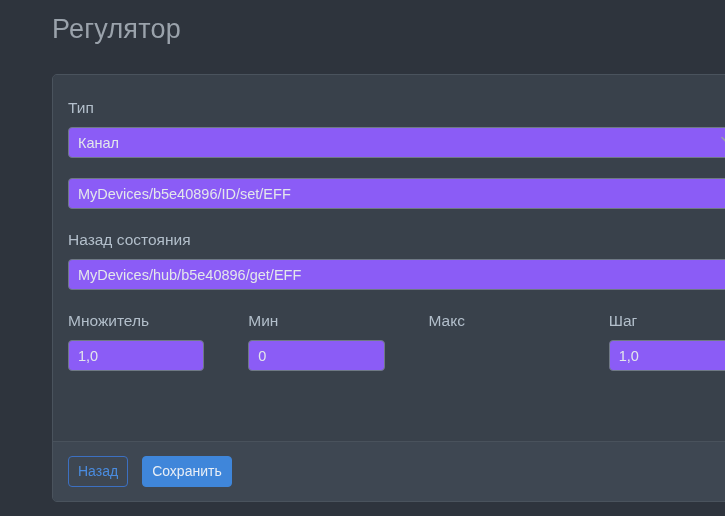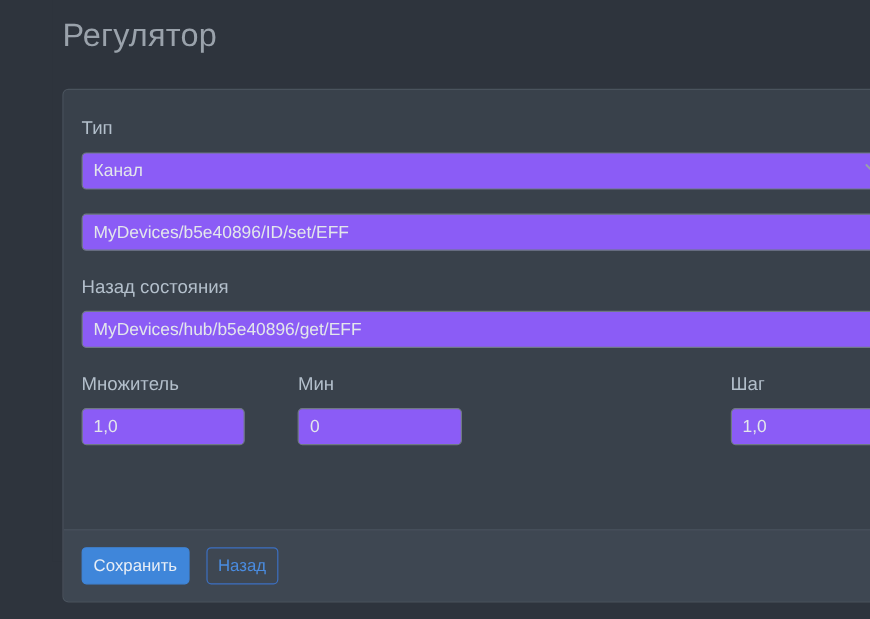--- a/index.html
+++ b/index.html
@@ -135,27 +135,28 @@
       <div class="form-row">
         <div class="form-group">
           <label>Множитель</label>
           <input class="control" type="text" value="1,0" style="">
         </div>
         <div class="form-group">
           <label>Мин</label>
           <input class="control" type="text" value="0" style="">
         </div>
         <div class="form-group">
+          <label>Макс</label>
         </div>
         <div class="form-group">
           <label>Шаг</label>
           <input class="control" type="text" value="1,0" style="">
         </div>
       </div>
 
     </div>
 
     <div class="card-footer">
+      <button class="btn btn-outline">Назад</button>
       <button class="btn btn-primary">Сохранить</button>
-      <button class="btn btn-outline">Назад</button>
     </div>
   </div>
 </div>
 
 </body></html>

